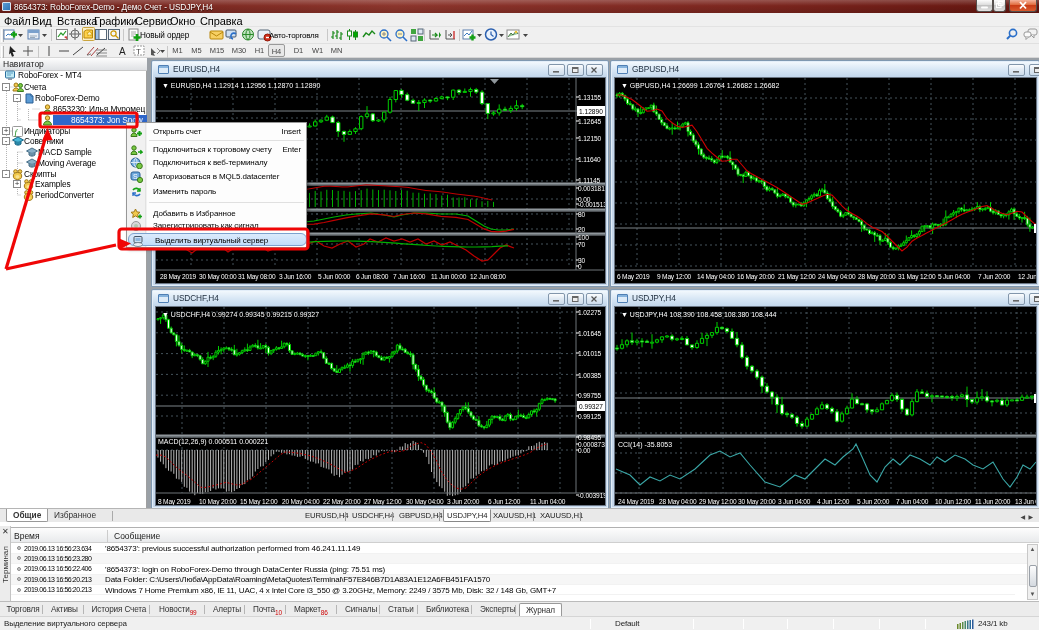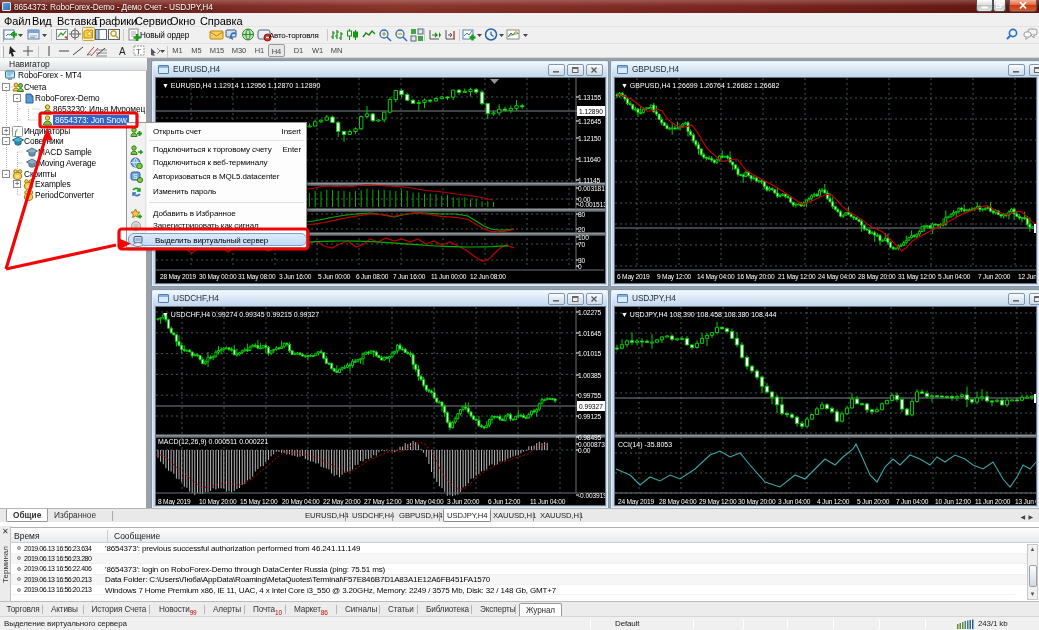--- a/index.html
+++ b/index.html
@@ -15,24 +15,24 @@
 #tb1{top:27px;height:17px;border-bottom:1px solid #e0e0e0}
 #tb2{top:44px;height:14px;border-bottom:1px solid #d6d6d6}
 .ic{position:absolute;top:1px;width:14px;height:14px}
 .ic svg{display:block}
 .tbsep{position:absolute;top:2px;width:1px;height:12px;background:#c8c8c8}
 .tbtext{position:absolute;font-size:8.2px;top:4px;letter-spacing:-0.1px}
 .grip{position:absolute;top:2px;width:3px;height:13px;border-left:1px solid #fff;border-right:1px solid #b0b0b0}
 .tfbtn{position:absolute;top:0px;height:13px;font-size:7.5px;color:#444;text-align:center;line-height:13px;font-family:"Liberation Sans",sans-serif}
 .tfbtn.sel{border:1px solid #9a9a9a;background:#e8e8e8;border-radius:2px}
 #nav{position:absolute;left:0;top:58px;width:147px;height:450px;background:#fff;border-right:1px solid #a0a0a0}
-#navhdr{position:absolute;left:0;top:0;width:160px;height:13px;background:linear-gradient(180deg,#fdfdfd,#dfe1e4);border-bottom:1px solid #c8c8c8;font-size:8.5px;padding:1px 0 0 9px;color:#222}
+#navhdr{position:absolute;left:0;top:0;width:160px;height:13px;background:linear-gradient(180deg,#fdfdfd,#dfe1e4);border-bottom:1px solid #c8c8c8;font-size:8.5px;padding:1px 0 0 3px;color:#222}
 #navhdr .x{position:absolute;right:4px;top:1px;font-size:9px;color:#333;font-weight:bold}
 .trow{position:absolute;height:11px;font-size:8.3px;white-space:nowrap;line-height:11px;letter-spacing:-0.1px}
-.trow .sel{background:#2e66c9;color:#fff;padding:0 2px}
+.trow .sel{background:#2e66c9;color:#fff;padding:0 18px}
 .tico{position:absolute;width:11px;height:11px}
 .ebox{position:absolute;width:8px;height:8px;border:1px solid #888;background:#fff;font-size:8px;line-height:6px;text-align:center;color:#333}
 #mdi{position:absolute;left:147px;top:58px;width:892px;height:450px;background:#9aa0a6;overflow:hidden}
 .cwin{position:absolute;background:#c6d8ec;border:1px solid #7f98b1;border-radius:2px 2px 0 0;box-shadow:inset 0 0 0 1px #e3eef9}
 .cwtitle{position:absolute;left:1px;top:1px;right:1px;height:15px;background:linear-gradient(180deg,#f2f8fd,#d8e7f5 50%,#c3d7ec);font-size:8.3px;color:#1b2a3a;letter-spacing:-0.1px}
 .cwtitle .cwt{position:absolute;left:20px;top:2px}
 .cwicon{position:absolute;left:5px;top:2.5px;width:11px;height:9px;background:#ddebf8;border:1px solid #4f7fb4;border-radius:1px;box-shadow:inset 0 2px 0 #86b3dd}
 .cwb{position:absolute;top:2px;width:17px;height:12px;border:1px solid #8296ab;border-radius:2px;background:linear-gradient(180deg,#fcfdfe,#dfe9f3 50%,#cddcec)}
 .cwclient{position:absolute;left:3px;top:16px;right:2px;bottom:2px;background:#000;border:1px solid #6b7684;overflow:hidden}
 #tabsrow{position:absolute;left:0;top:508px;width:1039px;height:14px;background:#e9e9e9;border-top:1px solid #b5b5b5;font-size:8.5px}

